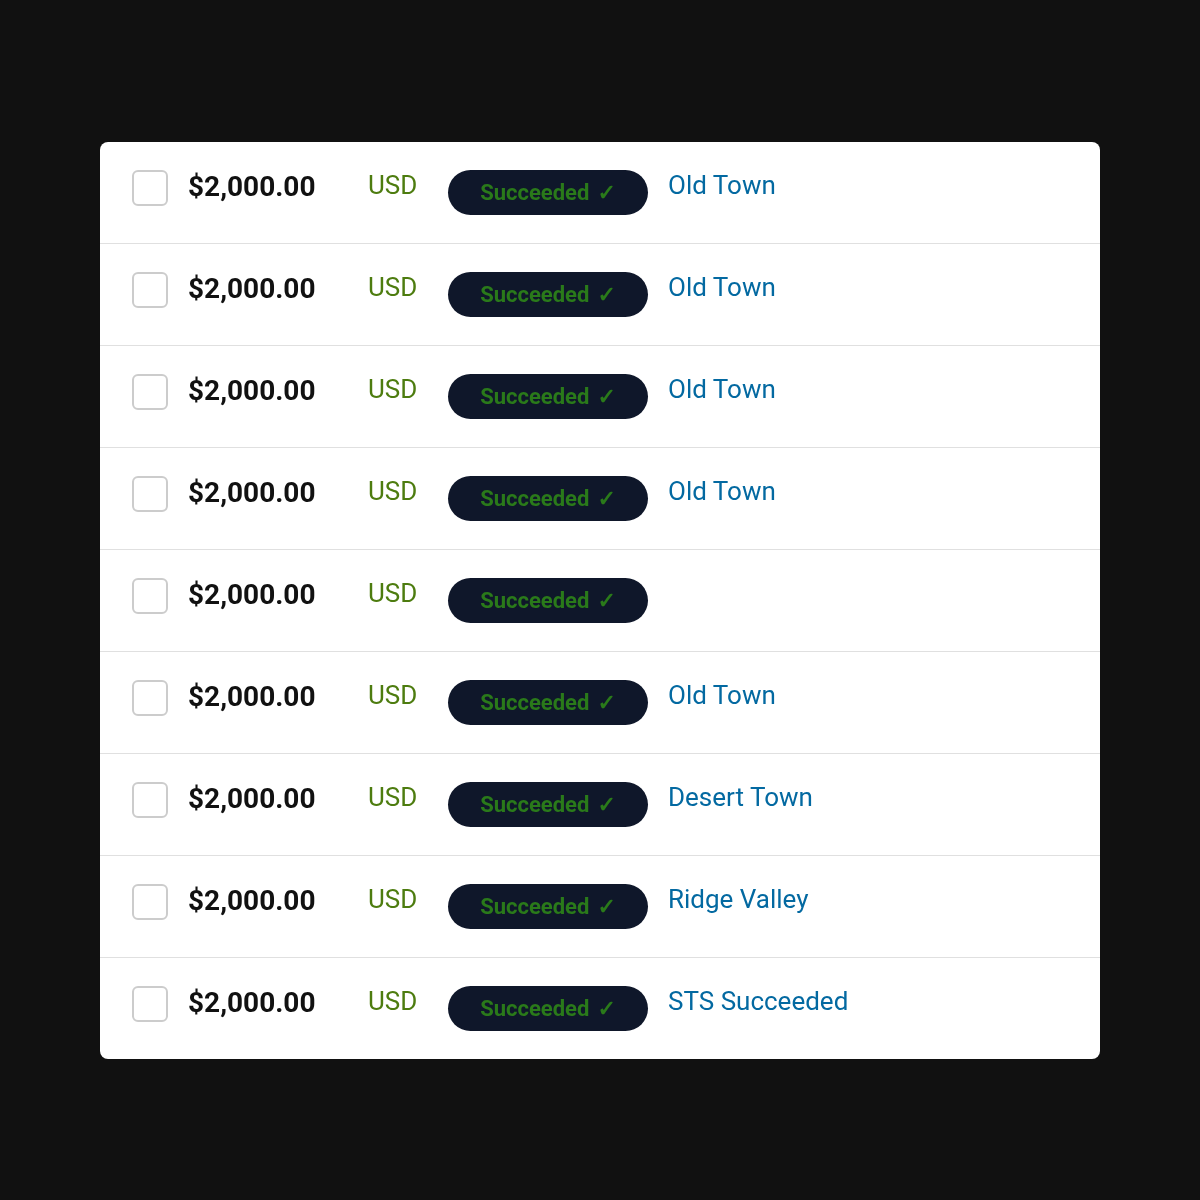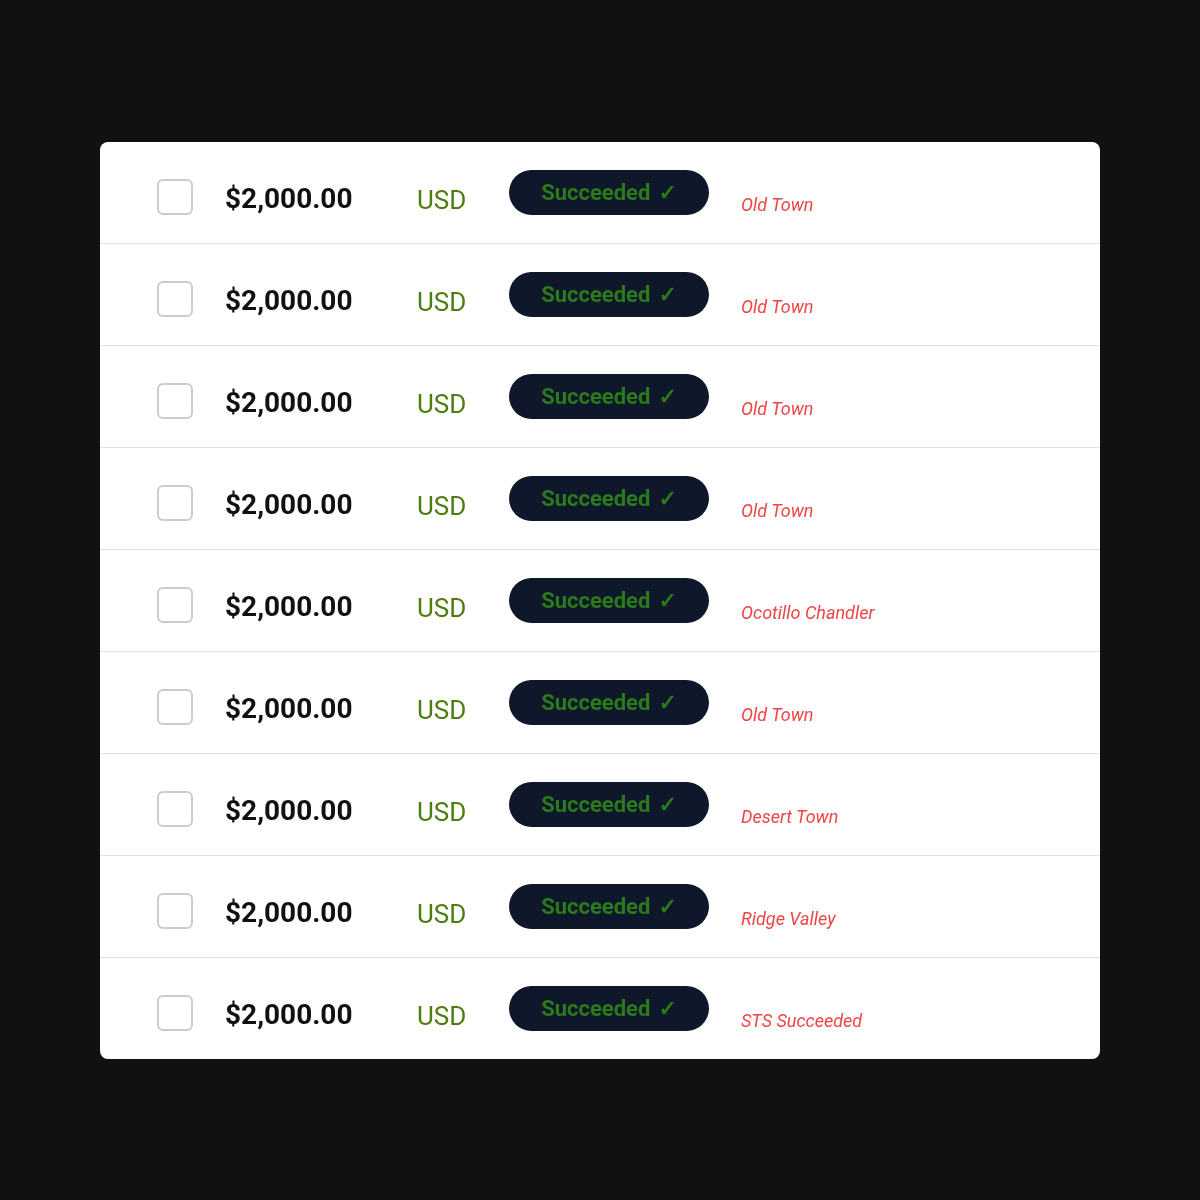--- a/index.html
+++ b/index.html
@@ -20,24 +20,24 @@
     .card {
       background: #fff;
       border-radius: 8px;
       width: 1000px;
       padding: 0;
       overflow: hidden;
     }
 
     .list-item {
       display: flex;
-      align-items: flex-end;
-      padding: 28px 57px;
+      align-items: flex-start;
+      padding: 28px 32px;
       border-bottom: 1px solid #e0e0e0;
-      gap: 32px;
+      gap: 20px;
     }
 
     .list-item:last-child {
       border-bottom: none;
     }
 
     .checkbox {
       width: 36px;
       height: 36px;
       border: 2px solid #ccc;
@@ -76,24 +76,23 @@
       min-width: 200px;
       justify-content: center;
     }
 
     .checkmark {
       color: #2a7a1a;
       font-size: 22px;
     }
 
     .location {
-      font-size: 18px;
-      color: #ef4444;
+      font-size: 26px;
+      color: #0369a1;
       font-weight: 400;
-      font-style: italic;
     }
   </style>
 </head>
 <body>
 
 <div class="card" id="list-container">
 
 <div class="list-item">
       <input type="checkbox" class="checkbox" aria-label="Select row 1" style="">
       <span class="amount">$2,000.00</span>
@@ -135,21 +134,20 @@
       <span class="location">Old Town</span>
     </div>
     <div class="list-item">
       <input type="checkbox" class="checkbox" aria-label="Select row 5" style="">
       <span class="amount">$2,000.00</span>
       <span class="currency">USD</span>
       <span class="status-badge">
         Succeeded
         <span class="checkmark">✓</span>
       </span>
-      <span class="location">Ocotillo Chandler</span>
     </div>
     <div class="list-item">
       <input type="checkbox" class="checkbox" aria-label="Select row 6" style="">
       <span class="amount">$2,000.00</span>
       <span class="currency">USD</span>
       <span class="status-badge">
         Succeeded
         <span class="checkmark">✓</span>
       </span>
       <span class="location">Old Town</span>

